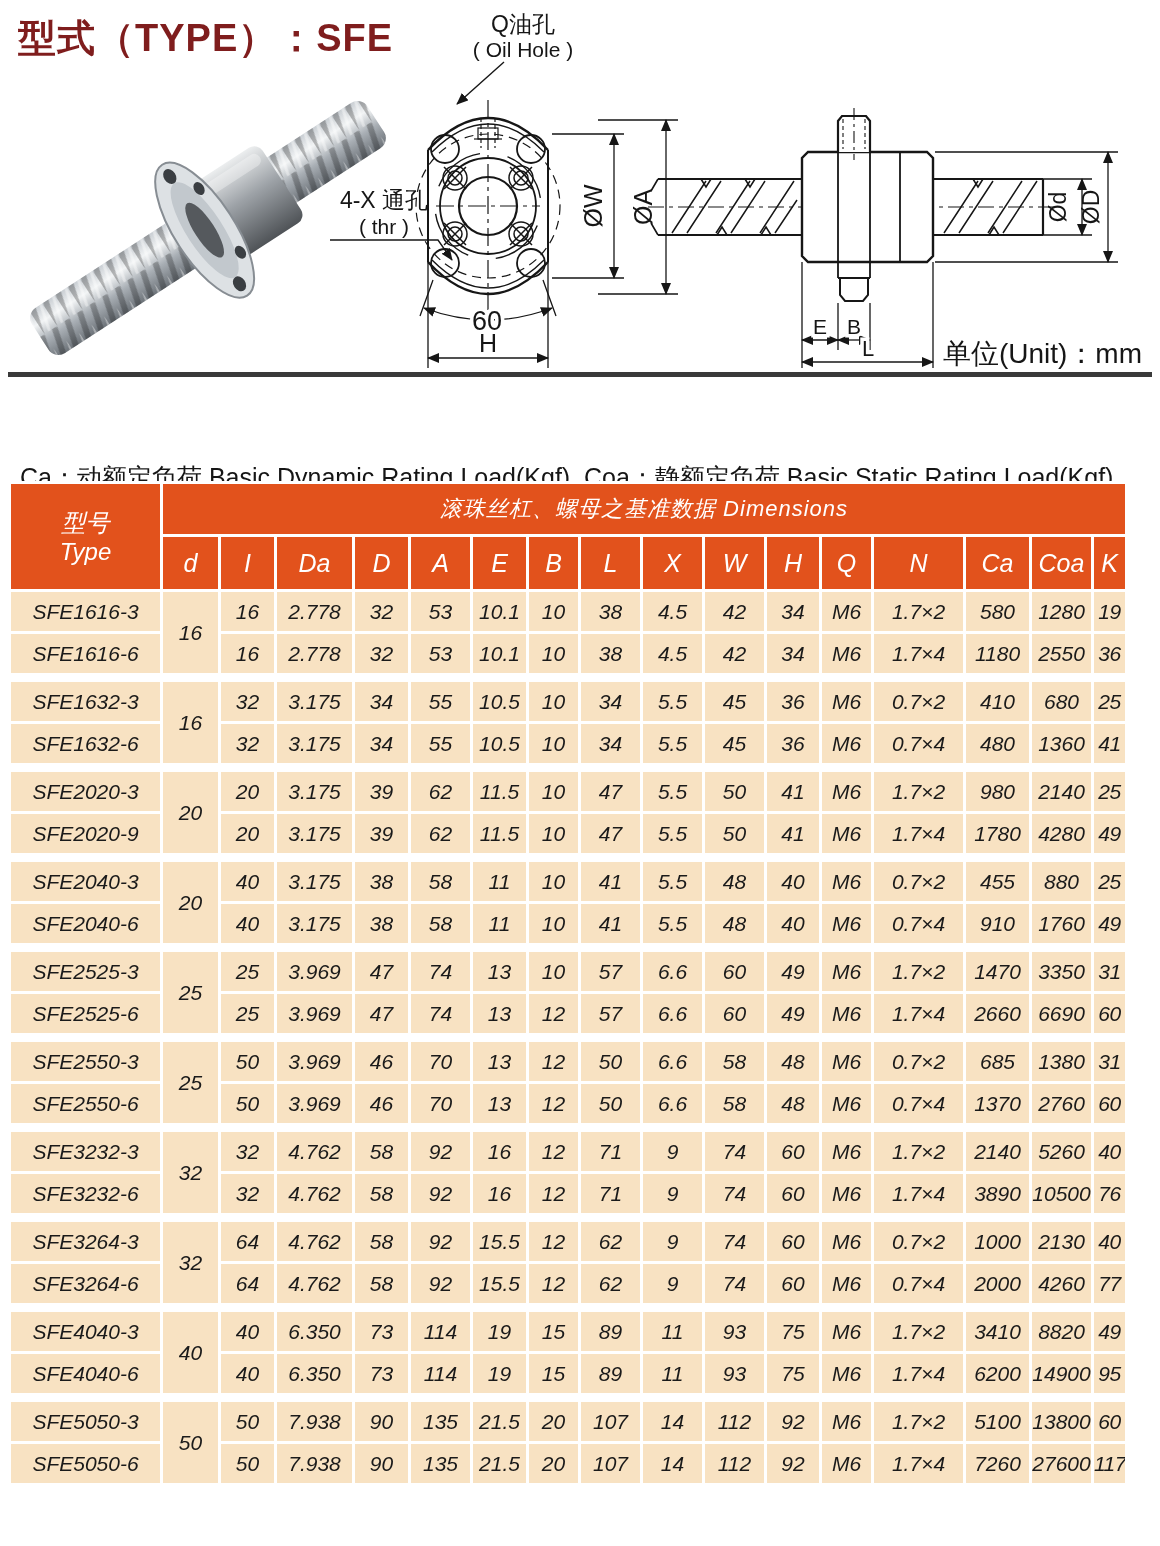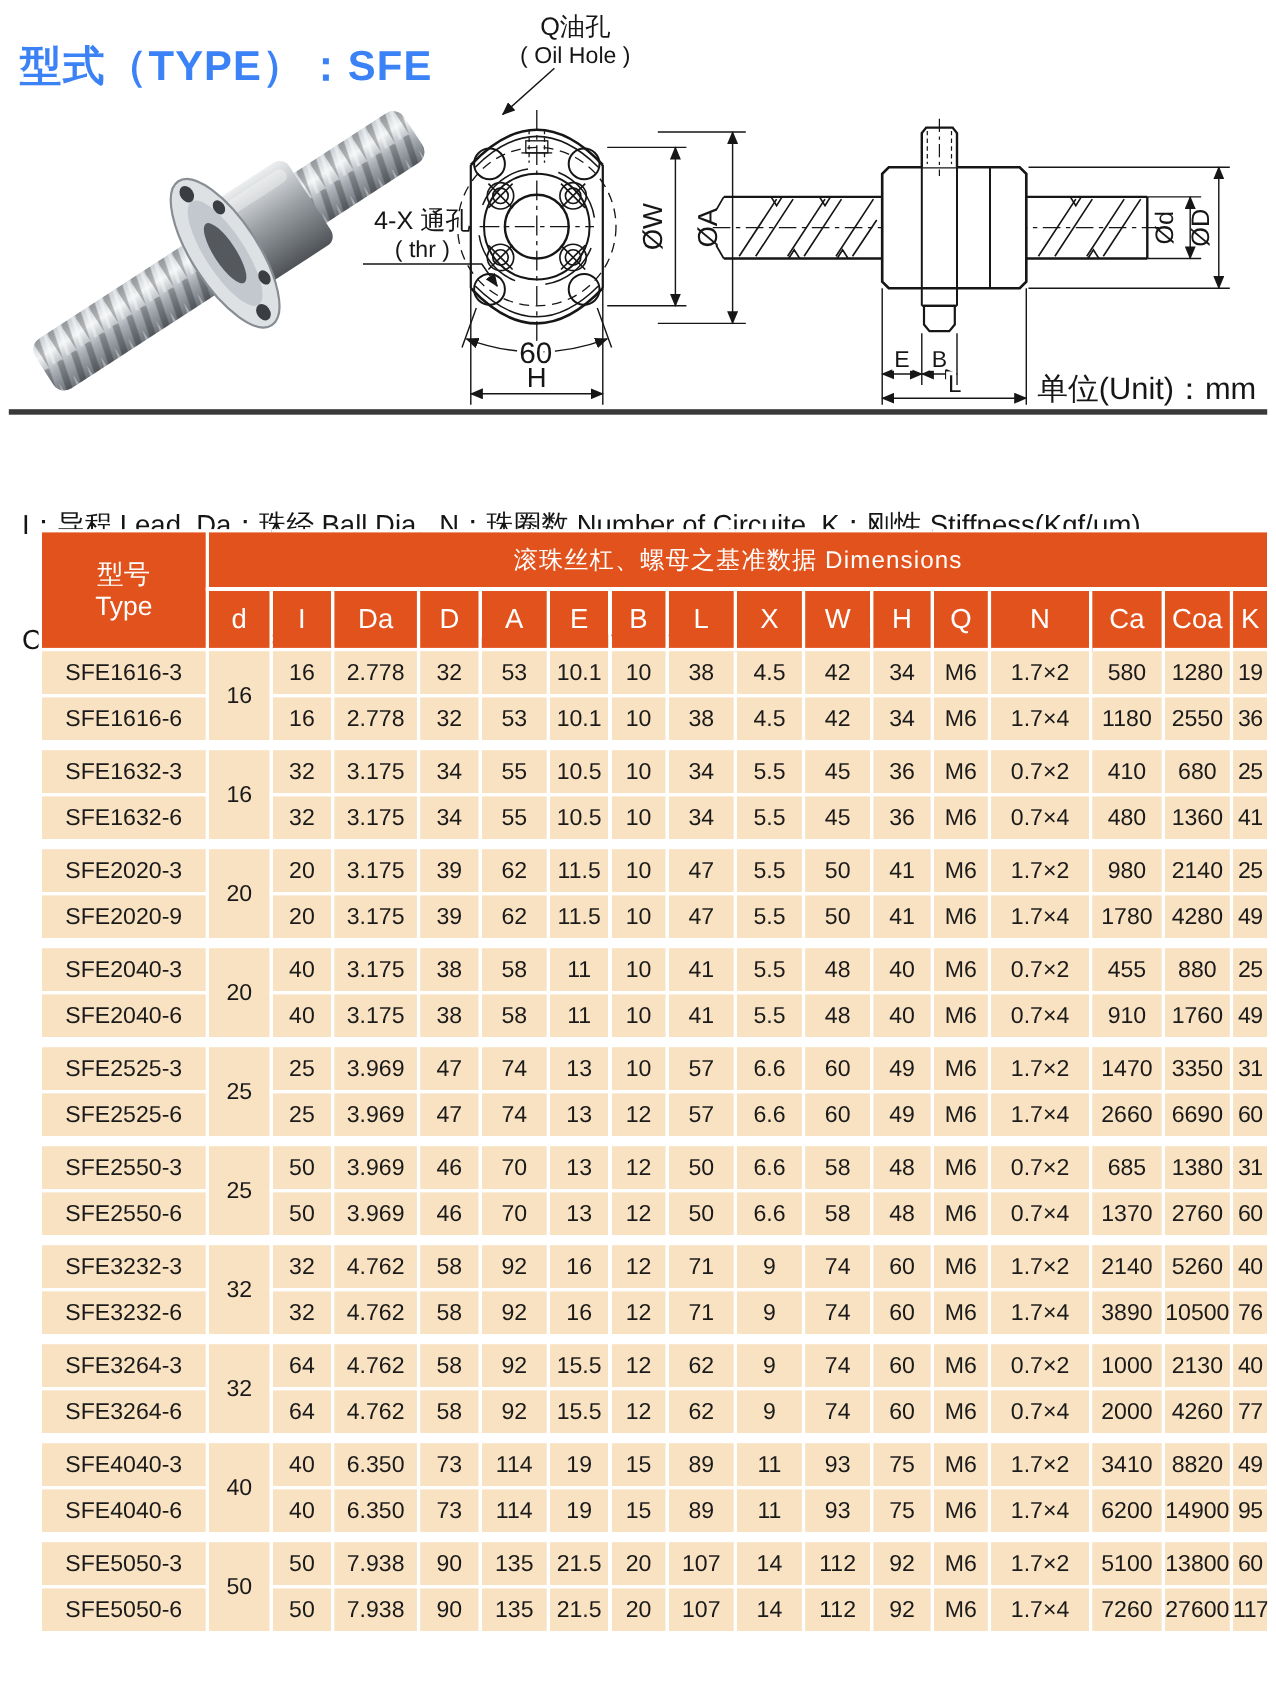--- a/index.html
+++ b/index.html
@@ -2,34 +2,34 @@
 <html><head>
 <meta charset="utf-8">
 <style>
   html,body { margin:0; padding:0; background:#ffffff; }
   .page {
     position:relative; width:1160px; height:1546px; background:#ffffff;
     font-family:"Liberation Sans","DejaVu Sans",sans-serif; color:#111;
     overflow:hidden;
   }
   .title {
-    position:absolute; top:35px; left:18px;
-    font-size:38px; font-weight:bold; letter-spacing:1px; color:#3b82f6;
+    position:absolute; top:13px; left:18px;
+    font-size:38px; font-weight:bold; letter-spacing:1px; color:#7f1d1d;
   }
   svg.drawings { position:absolute; top:0; left:0; }
   svg text { font-family:"Liberation Sans","DejaVu Sans",sans-serif; fill:#161616; }
   .halo { paint-order:stroke; stroke:#ffffff; stroke-width:7px; fill:#161616; }
   .rule { position:absolute; top:372px; left:8px; width:1144px; height:5px; background:#3a3a3a; }
   .legend {
     position:absolute; top:390px; left:20px; width:1128px;
     font-size:25px; line-height:35px; white-space:pre-wrap; color:#151515;
   }
   table.spec {
-    position:absolute; top:481px; left:35px; width:1117px;
-    border-collapse:collapse; table-layout:fixed;
+    position:absolute; top:481px; left:8px; width:1117px;
+    border-collapse:collapse; table-layout:fixed;font-style:italic;
   }
   table.spec th, table.spec td { border:3px solid #ffffff; white-space:nowrap; overflow:hidden; padding:0; }
   table.spec thead th { background:#E2521C; color:#ffffff; font-weight:normal; text-align:center; }
   th.h-type { font-size:24px; line-height:29px; height:105px; }
   th.h-dims { font-size:22px; font-weight:bold; height:50px; letter-spacing:1px; }
   tr.cols-row th { font-size:25px; height:52px; }
   table.spec tbody td {
     background:#F8E2C2; font-size:21px; text-align:center; height:39px; color:#1a1a1a;
   }
   td.type-cell { text-align:left; padding-left:13px; font-size:22px; }
@@ -208,21 +208,20 @@
       <text class="halo" x="820" y="334" text-anchor="middle" font-size="21">E</text>
       <text class="halo" x="854" y="334" text-anchor="middle" font-size="21">B</text>
       <text class="halo" x="868" y="356" text-anchor="middle" font-size="22">L</text>
       <text x="1142" y="363" text-anchor="end" font-size="28">单位(Unit)：mm</text>
     </g>
   </svg>
 
   <div class="rule"></div>
 
   <div class="legend">
-    <div>I：导程 Lead  Da：珠经 Ball Dia.  N：珠圈数 Number of Circuite  K：刚性 Stiffness(Kgf/μm)</div>
     <div>Ca：动额定负荷 Basic Dynamic Rating Load(Kgf)  Coa：静额定负荷 Basic Static Rating Load(Kgf)</div>
   </div>
 
   <table class="spec">
     <colgroup>
       <col style="width:152px">
         <col style="width:58px">
         <col style="width:56px">
         <col style="width:78px">
       <col style="width:56px">

